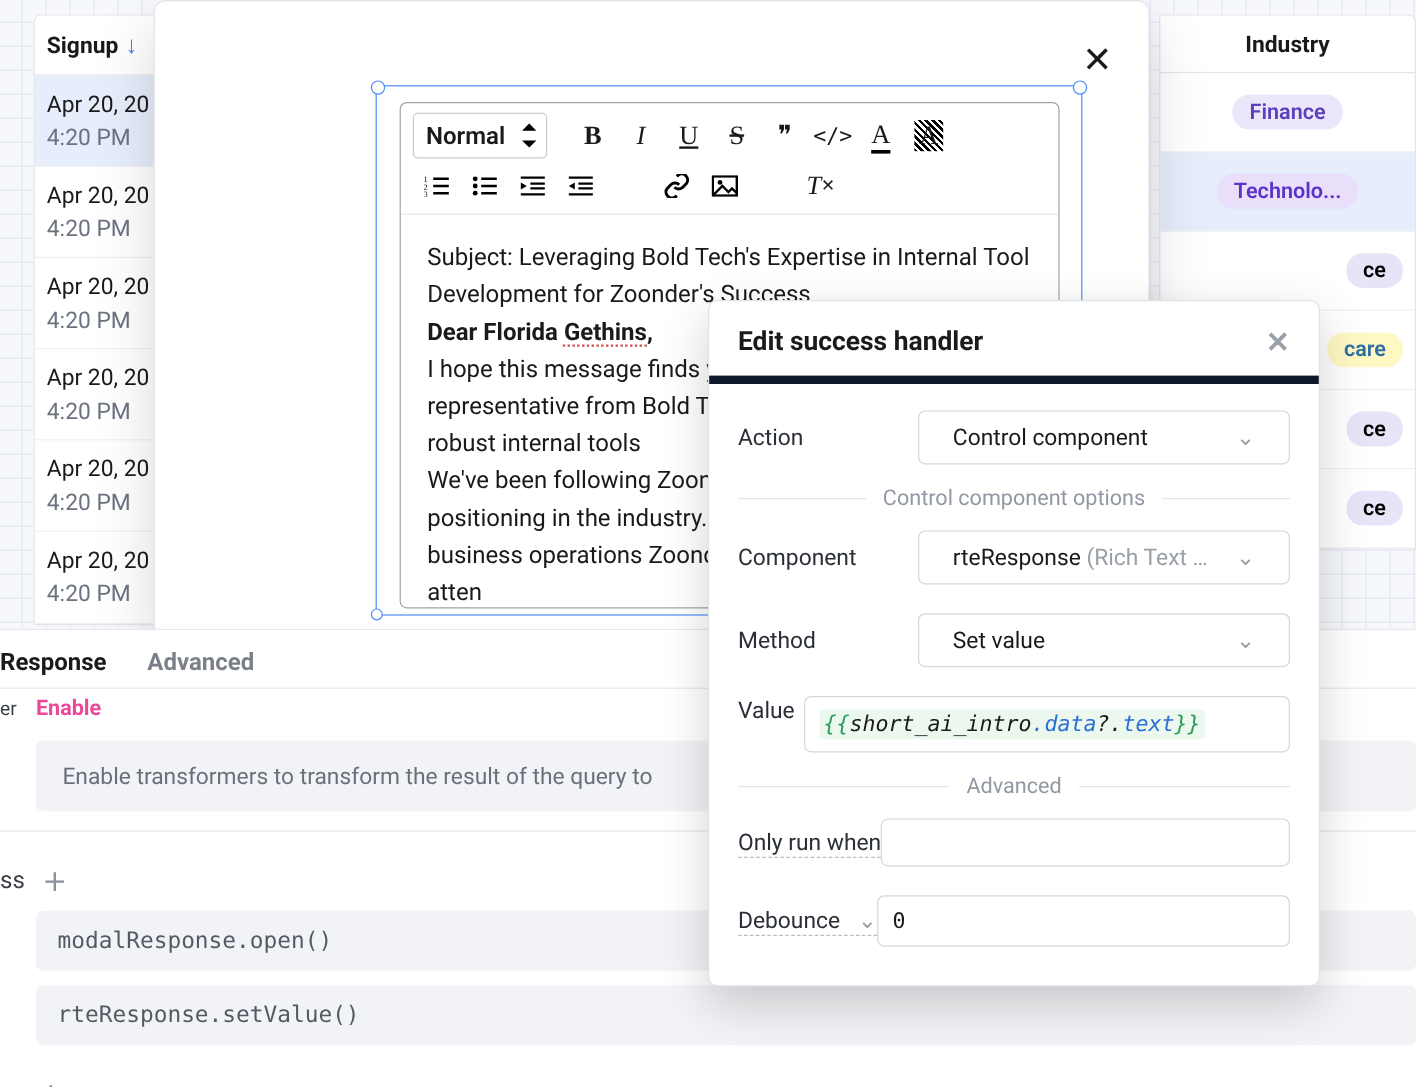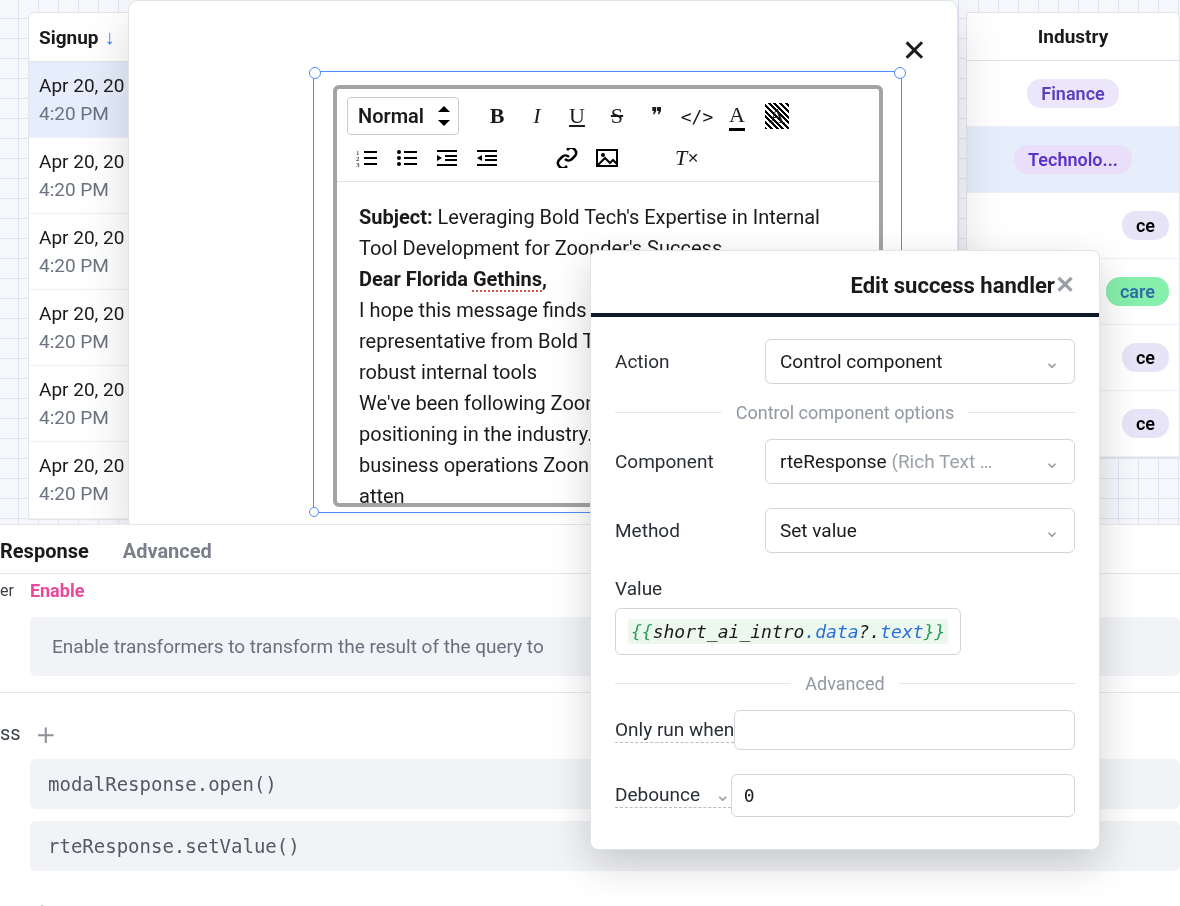--- a/index.html
+++ b/index.html
@@ -34,50 +34,50 @@
   .row .time { color:#6b7280; }
   .col-industry {
     position: absolute; left: 966px; top: 12px; width: 214px;
     background:#fff; border:1px solid #e3e5ea; border-radius:0 6px 0 0;
   }
   .col-industry .col-head { justify-content:center;align-items:center; }
   .irow { padding: 18px 10px 18px; border-bottom:1px solid #eef0f3; text-align:center; position:relative; }
   .badge { display:inline-block; padding:4px 14px; border-radius:14px; font-size:18px; font-weight:600; }
   .badge.tech { background:#e9dffa; color:#5b33c9; }
   .badge.fin { background:#ece6fb; color:#5b3fbd; }
-  .badge.hc { background:#86efac; color:#2f6fa5; }
+  .badge.hc { background:#fef9c3; color:#2f6fa5; }
   .badge.ce { background:#e8e4f7; color:#000000; }
 
   
   .modal {
     position:absolute; left:128px; top:0; width:830px; height:530px;
     background:#fff; border:1px solid #e0e3e8; border-radius:10px;
     box-shadow:0 22px 50px rgba(0,0,0,.15);
   }
   .close-x { position:absolute; right:30px; top:35px; font-size:30px; cursor:pointer; line-height:1; }
   .sel-frame { position:absolute; left:184px; top:70px; right:55px; bottom:16px; border:1px solid #4d8ef6; }
   .sel-frame::before, .sel-frame::after,
   .sel-frame .h1, .sel-frame .h2 {
     content:""; position:absolute; width:10px; height:10px; border-radius:50%;
     background:#fff; border:1px solid #4d8ef6;
   }
   .sel-frame::before{left:-5px; top:-5px;} .sel-frame::after{right:-5px; top:-5px;}
   .sel-frame .h1{left:-5px; bottom:-5px;} .sel-frame .h2{right:-5px; bottom:-5px;}
   .editor {
     position:absolute; left:204px; top:84px; right:74px; bottom:22px;
-    border:4px solid #a3a3a3; border-radius:6px; background:#fff; overflow:hidden;
+    border:1px solid #a3a3a3; border-radius:6px; background:#fff; overflow:hidden;
   }
   .toolbar { display:flex; flex-wrap:wrap; gap:0; padding:8px 10px 6px; border-bottom:1px solid #e3e5ea; align-items:center; }
   .fmt-select { border:1px solid #ccc; border-radius:4px; padding:6px 34px 6px 10px; font-size:20px; font-weight:600; margin-right:18px; position:relative; display:inline-flex; align-items:center; }
   .fmt-select::after { content:""; position:absolute; right:8px; top:8px; width:0;height:0;border-left:6px solid transparent; border-right:6px solid transparent; border-bottom:6px solid #000; }
   .fmt-select::before{ content:""; position:absolute; right:8px; bottom:8px; width:0;height:0;border-left:6px solid transparent; border-right:6px solid transparent; border-top:6px solid #000; }
   .tbtn { width:40px; height:34px; display:inline-flex; align-items:center; justify-content:center; font-family:"Georgia",serif; font-size:22px; cursor:pointer; }
   .tbtn svg { display:block; }
   .editor-body { padding:20px 22px; font-size:20px; line-height:1.55; overflow:hidden; }
-  .subj-lbl { font-weight:700; }
+  .subj-lbl { font-weight:400; }
   .dear { font-weight:700; }
   .squig { text-decoration: underline dotted #d15050; text-decoration-thickness:1.5px; text-underline-offset:4px; }
 
   
   .lower-panel {
     position:absolute; left:0; top:524px; right:0; bottom:0; background:#fff;
     border-top:1px solid #e6e8ec;
   }
   .tabs { display:flex; gap:34px; padding:14px 0 10px 0; margin-left:0; }
   .tab { font-size:20px; font-weight:700; color:#7a7f8a; }
@@ -90,27 +90,27 @@
   .plus { width:28px; height:28px; border:none; background:none; font-size:30px; color:#8b909a; line-height:1; cursor:pointer; }
   .code-box { margin:12px 0 6px 30px; background:#f2f3f6; border-radius:6px; padding:14px 18px; font-family: ui-monospace, SFMono-Regular, Menlo, Consolas, monospace; font-size:19px; color:#545a64; }
 
   
   .popover {
     position:absolute; left:590px; top:250px; width:510px;
     background:#fff; border:1px solid #e0e3e8; border-radius:8px;
     box-shadow:0 14px 40px rgba(0,0,0,.18);
     padding:0 0 20px;
   }
-  .pop-head { display:flex; align-items:center; justify-content:flex-end; padding:20px 24px 14px; font-size:22px; font-weight:700; border-bottom:4px solid #0f172a; }
+  .pop-head { display:flex; align-items:center; justify-content:space-between; padding:20px 24px 14px; font-size:22px; font-weight:700; border-bottom:7px solid #0f172a; }
   .pop-close { font-size:24px; color:#9aa0a8; cursor:pointer; }
   .pop-body { padding:10px 24px 0; }
   .frow { display:flex; align-items:center; padding:12px 0; }
   .flabel { width:150px; font-size:19px; color:#2a2e36; }
   .flabel.dashed { border-bottom:1px dashed #b8bcc3; display:inline-block; padding-bottom:1px; width:auto; }
-  .fselect { flex:1; border:1px solid #d2d6dc; border-radius:6px; padding:10px 14px; font-size:19px; background:#fff; display:flex; align-items:center; justify-content:space-between; cursor:pointer; }
+  .fselect { flex:1; border:1px solid #d2d6dc; border-radius:6px; padding:10px 28px; font-size:19px; background:#fff; display:flex; align-items:center; justify-content:space-between; cursor:pointer; }
   .caret { color:#9aa0a8; margin-left:10px; }
   .sec-div { display:flex; align-items:center; gap:14px; color:#9198a1; font-size:18px; margin:6px 0 4px; }
   .sec-div::before, .sec-div::after { content:""; flex:1; height:1px; background:#e4e6ea; }
   .finput { flex:1; border:1px solid #d2d6dc; border-radius:6px; padding:10px 12px; font-size:18px; font-family: ui-monospace, Menlo, monospace; background:#fff; min-height:40px; }
   .codeval .o{color:#2a9d5b;} .codeval .p{color:#2a6fd6;}
   .codeval { background:#ecf7ee; border-radius:3px; padding:2px 3px; display:inline-block;font-style:italic;}
 </style>
 </head>
 <body>
 
@@ -317,21 +317,21 @@
         <span class="caret">⌄</span>
       </div>
     </div>
     <div class="frow">
       <span class="flabel">Method</span>
       <div class="fselect">
         <span>Set value</span>
         <span class="caret">⌄</span>
       </div>
     </div>
-    <div class="frow" style="align-items:flex-start; flex-direction:column; gap:8px;">
+    <div class="frow" style="align-items:flex-start; flex-direction:row; gap:8px;">
       <span class="flabel" style="width:auto;">Value</span>
       <div class="finput">
         <span class="codeval"><span class="o">{{</span>short_ai_intro<span class="p">.data</span>?.<span class="p">text</span><span class="o">}}</span></span>
       </div>
     </div>
     <div class="sec-div">Advanced</div>
     <div class="frow">
       <span class="flabel dashed">Only run when</span>
       <div class="finput" style="font-family:inherit;"></div>
     </div>

